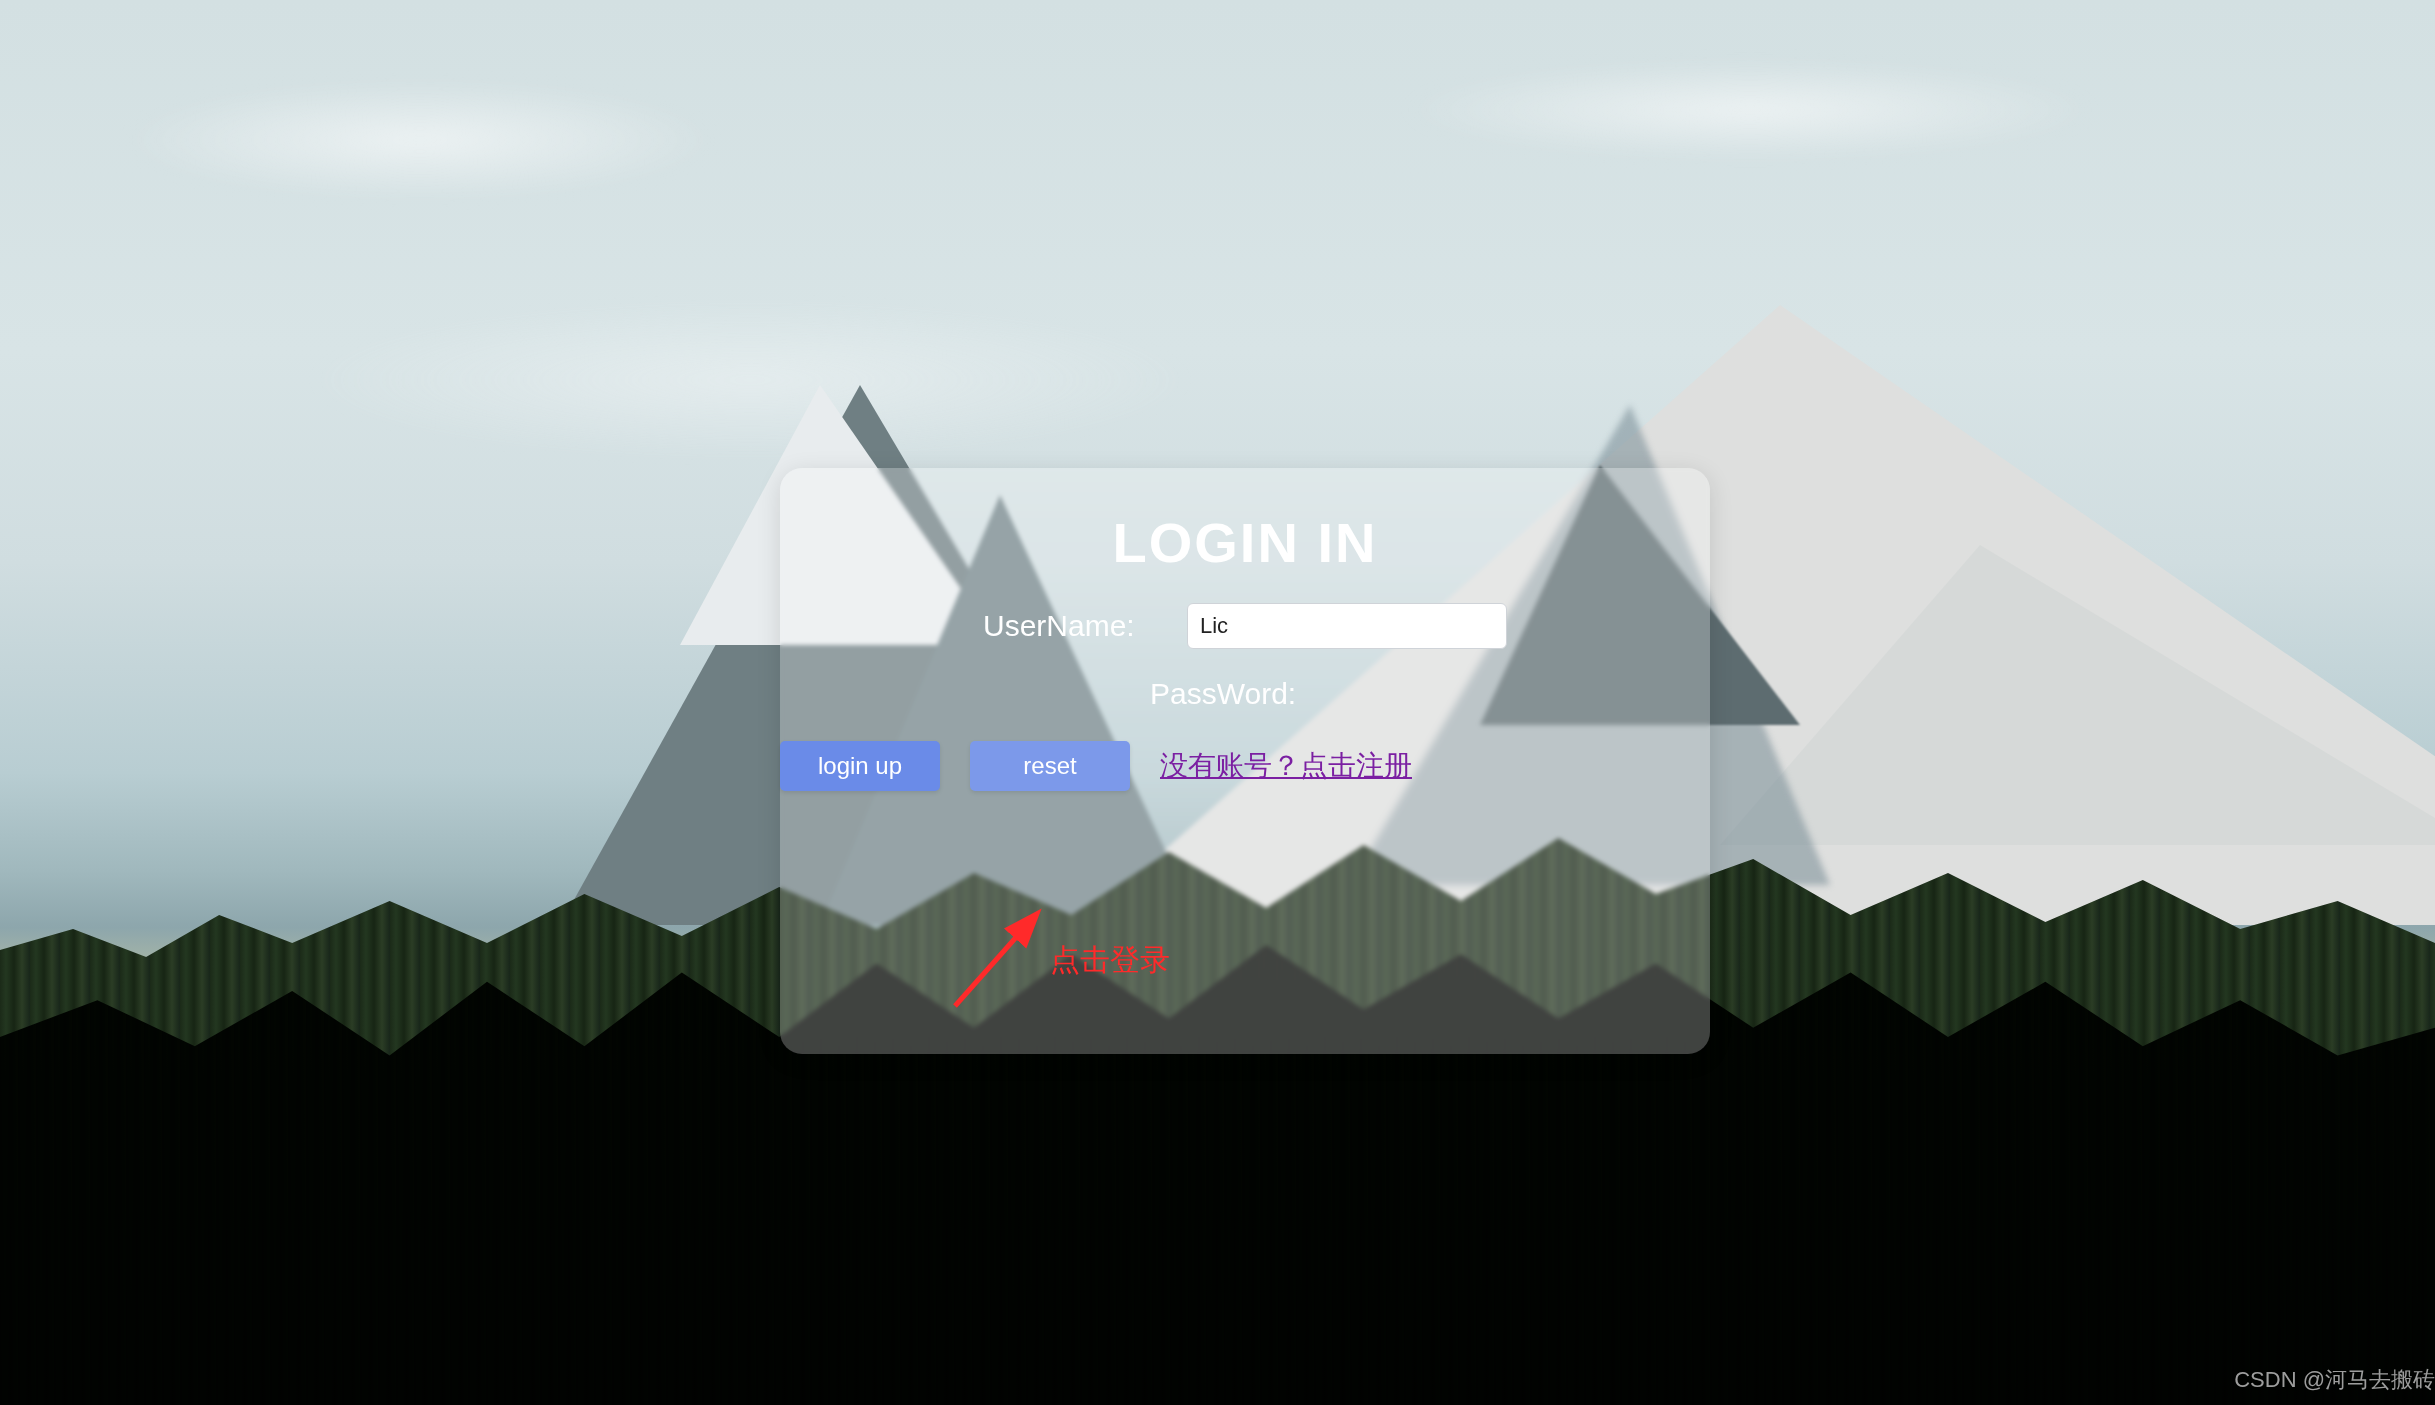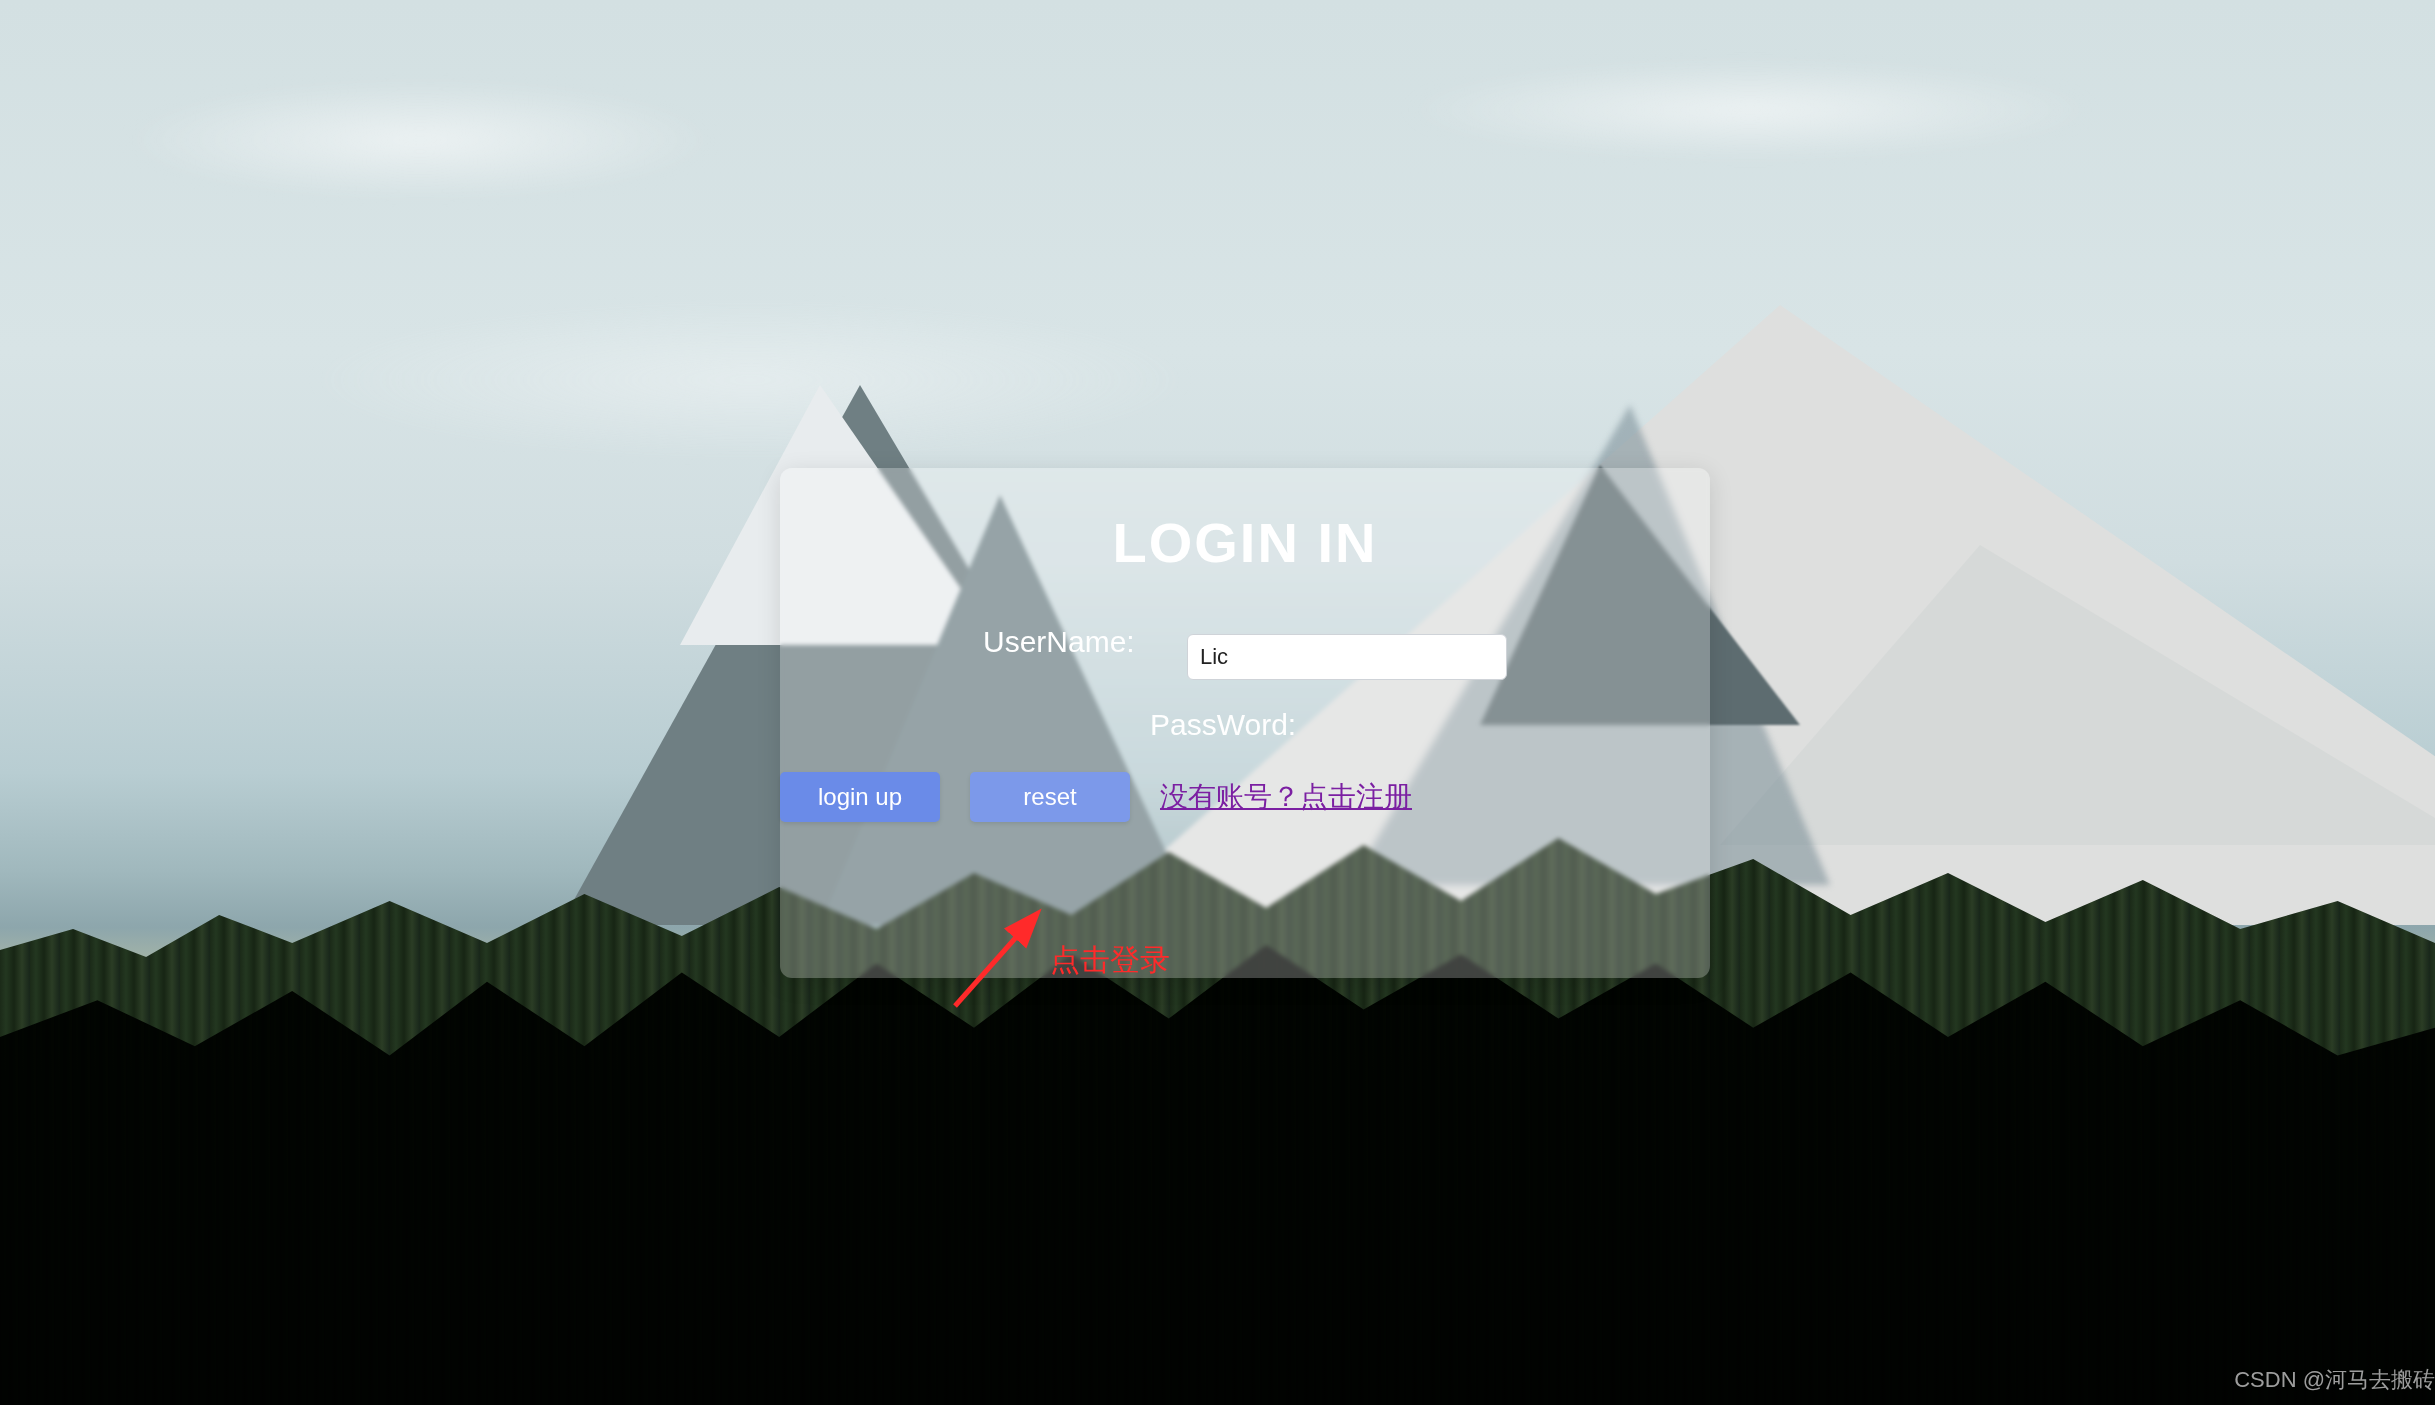--- a/index.html
+++ b/index.html
@@ -147,23 +147,23 @@
       100% 100%, 0% 100%
     );
   }
 
   
   .card {
     position: absolute;
     left: 780px;
     top: 468px;
     width: 930px;
-    height: 510px;
+    height: 586px;
     background: rgba(255,255,255,0.25);
-    border-radius: 12px;
+    border-radius: 22px;
     box-shadow: 0 5px 25px rgba(0,0,0,0.12);
     backdrop-filter: blur(2px);
     color: #fff;
   }
   .card h1 {
     margin: 42px 0 26px;
     text-align: center;
     font-size: 56px;
     font-weight: 700;
     letter-spacing: 2px;
@@ -178,21 +178,20 @@
   }
   .field-label {
     width: 190px;
     text-align: left;
     font-size: 30px;
     color: #ffffff;
   }
   .field-input-wrap {
     position: relative;
     width: 320px;
-    margin-top: 31px;
   }
   .field-input {
     width: 100%;
     box-sizing: border-box;
     height: 46px;
     border: 1px solid #cfd3d8;
     border-radius: 6px;
     background: #fff;
     font-size: 22px;
     padding: 4px 12px;

